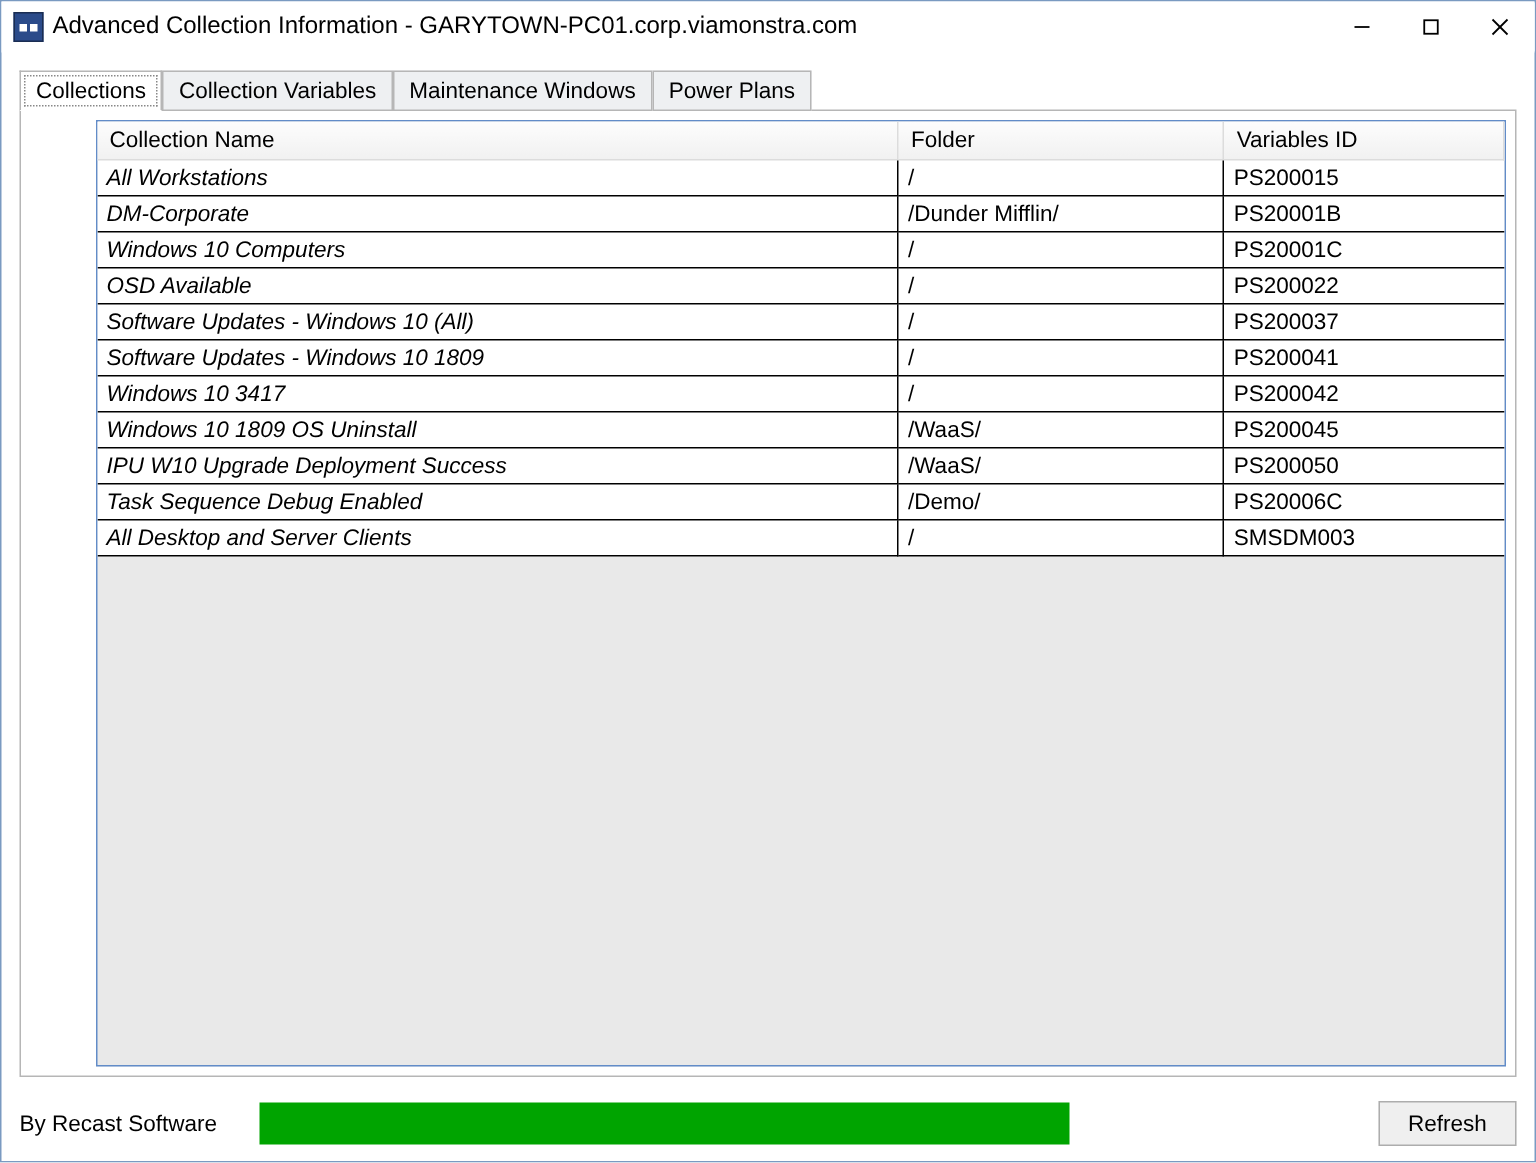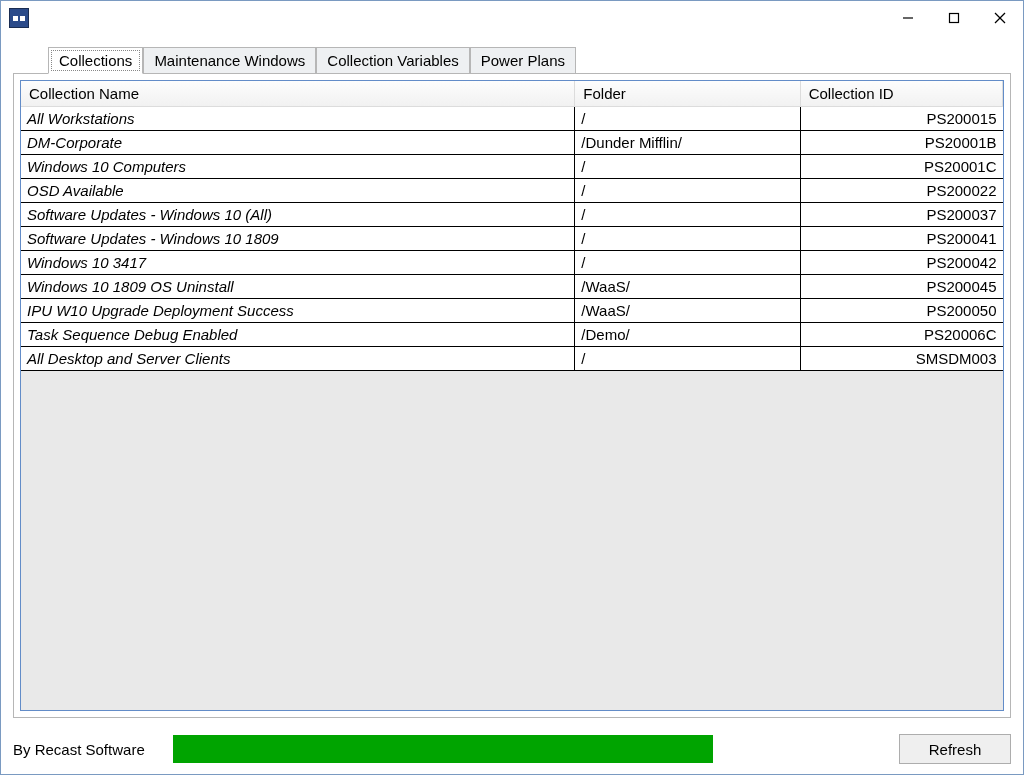--- a/index.html
+++ b/index.html
@@ -62,21 +62,20 @@
   .client-area {
     flex: 1;
     padding: 12px 12px 10px 12px;
     display: flex;
     flex-direction: column;
   }
   .tab-strip {
     display: flex;
     position: relative;
     z-index: 2;
-    margin-left: 35px;
   }
   .tab {
     padding: 4px 10px 4px 10px;
     border: 1px solid #b6b6b6;
     background: #eef0f2;
     margin-right: 0px;
     font-size: 15px;
     cursor: default;
     margin-bottom: -1px;
     position: relative;
@@ -95,20 +94,21 @@
     display: flex;
     flex-direction: column;
   }
   .grid {
     flex: 1;
     border: 1px solid #628cc8;
     background: #e9e9e9;
     display: flex;
     flex-direction: column;
     overflow: hidden;
+    margin-left: 44px;
   }
   .grid-table {
     width: 100%;
     border-collapse: collapse;
     background: #fff;
     table-layout: auto;
   }
   .grid-table th {
     text-align: left;
     font-weight: normal;
@@ -118,57 +118,58 @@
     padding: 4px 8px;
     font-size: 15px;
   }
   .grid-table td {
     border: 1px solid #000;
     padding: 3px 6px;
     font-size: 15px;
     white-space: nowrap;
   }
   .grid-table td.col-name { border-left: none; font-style: italic; }
-  .grid-table td.col-id { border-right: none; text-align: right; }
+  .grid-table td.col-id { border-right: none; }
   .grid-fill { flex:1; }
 
   .footer {
     display: flex;
     align-items: center;
     padding: 6px 12px 10px 12px;
     gap: 28px;
   }
   .by-text { font-size: 15px; white-space: nowrap; }
   .progress {
     flex: 0 0 540px;
     height: 28px;
     background: #00a400;
   }
   .footer-spacer { flex:1; }
   .btn {
-    width: 112px;
+    width: 92px;
     height: 30px;
     border: 1px solid #adadad;
     background: #efefef;
     font-size: 15px;
     display: flex;
     align-items: center;
     justify-content: center;
     cursor: default;
   }
 </style>
 </head>
 <body>
 
 <div class="window">
   <div class="titlebar">
     <div class="app-icon">
       <span class="sq"></span>
         <span class="sq"></span>
     </div>
+    <div class="title-text">Advanced Collection Information - GARYTOWN-PC01.corp.viamonstra.com</div>
     <div class="win-controls">
       <div class="win-btn">
         <svg viewBox="0 0 12 12">
             <line x1="1" y1="6" x2="11" y2="6"></line>
           </svg>
       </div>
       <div class="win-btn">
         <svg viewBox="0 0 12 12">
             <rect x="1.5" y="1.5" width="9" height="9"></rect>
           </svg>
@@ -178,32 +179,32 @@
             <line x1="1" y1="1" x2="11" y2="11"></line>
             <line x1="11" y1="1" x2="1" y2="11"></line>
           </svg>
       </div>
     </div>
   </div>
 
   <div class="client-area">
     <div class="tab-strip" id="tab-strip">
         <div class="tab active">Collections</div>
+        <div class="tab">Collection Variables</div>
         <div class="tab">Maintenance Windows</div>
-        <div class="tab">Collection Variables</div>
         <div class="tab">Power Plans</div>
       </div>
     <div class="tab-panel">
       <div class="grid">
         <table class="grid-table">
           <thead>
             <tr>
               <th>Collection Name</th>
               <th>Folder</th>
-              <th>Collection ID</th>
+              <th>Variables ID</th>
             </tr>
           </thead>
           <tbody id="grid-body">
               <tr>
                 <td class="col-name">All Workstations</td>
                 <td>/</td>
                 <td class="col-id">PS200015</td>
               </tr>
               <tr>
                 <td class="col-name">DM-Corporate</td>

